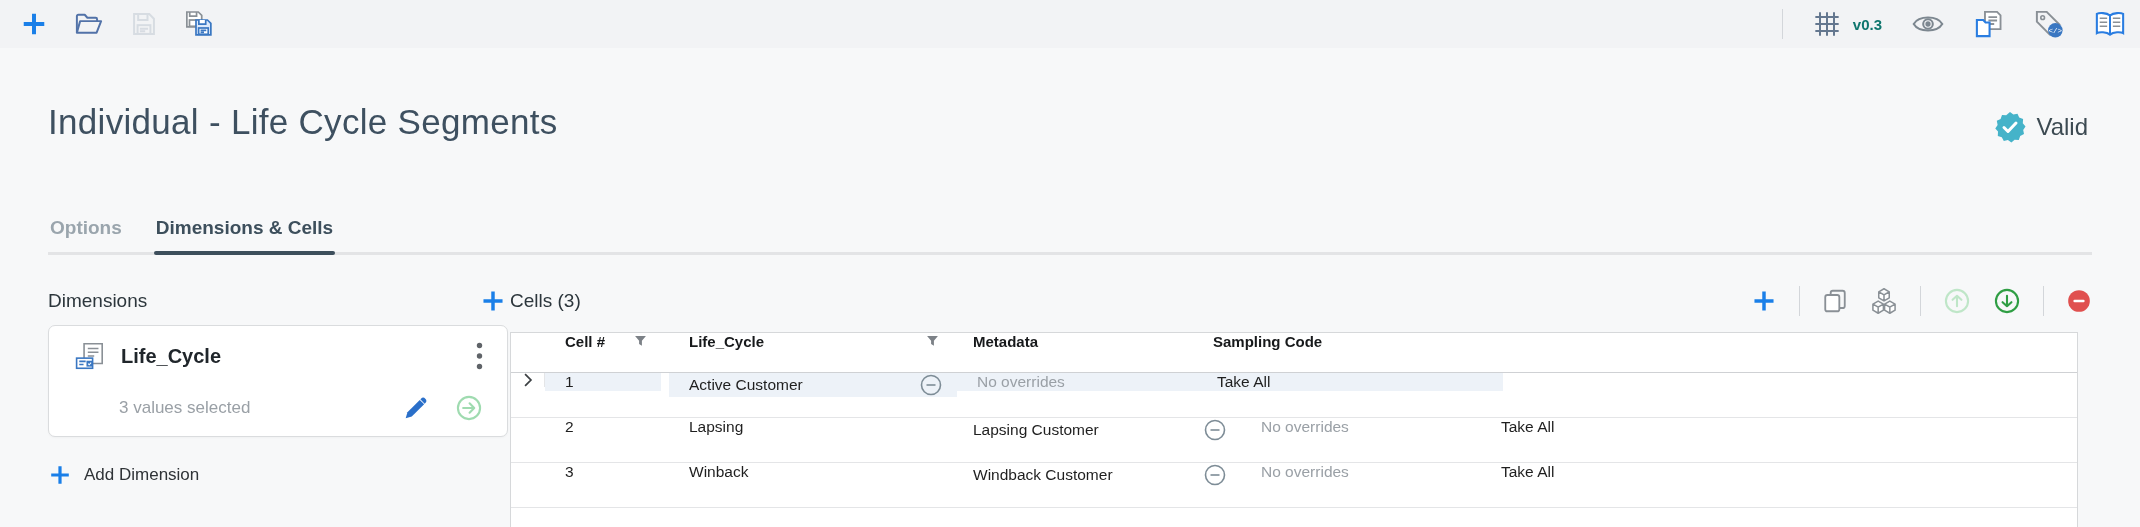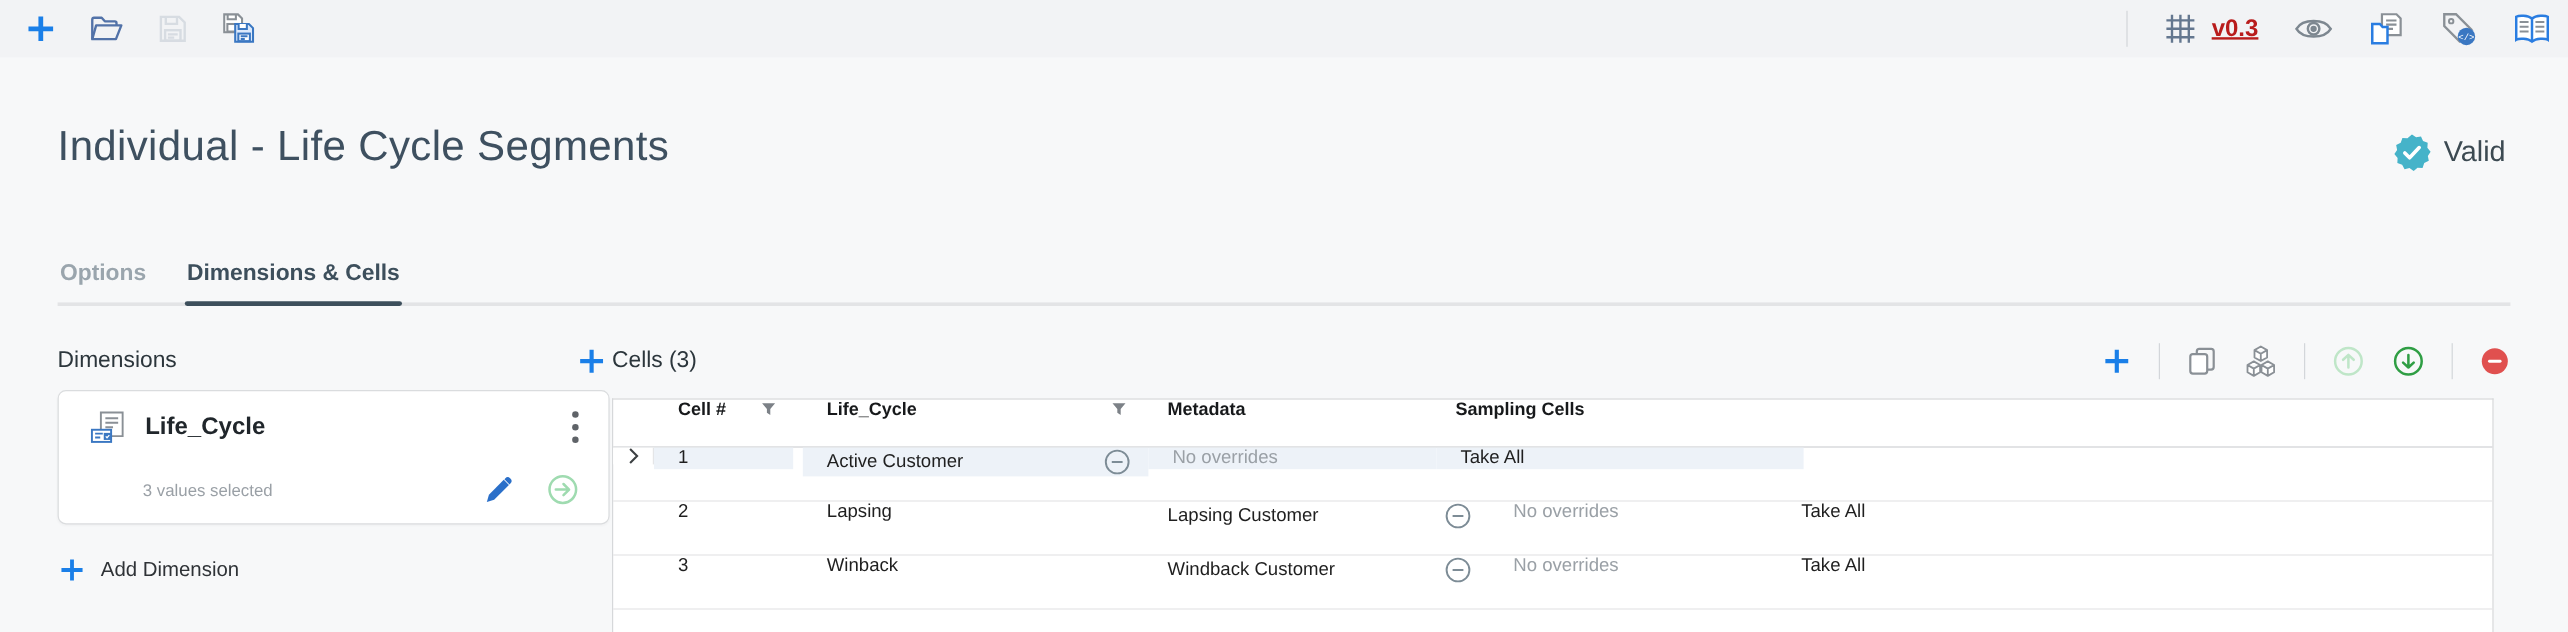--- a/index.html
+++ b/index.html
@@ -6,21 +6,21 @@
   html,body { width:2140px; height:527px; overflow:hidden;
     font-family:"Liberation Sans", sans-serif; background:#f7f8f9; color:#1f1f1f; }
 
   
   .topbar { position:absolute; left:0; top:0; width:2140px; height:48px;
     background:#f2f3f5; display:flex; align-items:center; justify-content:space-between; }
   .topbar-left { display:flex; align-items:center; gap:26px; padding-left:20px; }
   .topbar-right { display:flex; align-items:center; gap:30px; padding-right:14px; }
   .tb-btn { display:flex; align-items:center; justify-content:center; cursor:pointer; }
   .v-divider { width:1px; height:30px; background:#d3d6da; }
-  .version-label { font-size:20px; font-weight:700; color:#b91c1c; margin-left:-18px;text-decoration:underline; }
+  .version-label { font-size:15px; font-weight:700; color:#0f766e; margin-left:-18px; }
 
   
   .titlebar { position:absolute; left:0; top:48px; width:2140px; height:142px; background:#f7f8f9; }
   .page-title { position:absolute; left:48px; top:54px; font-size:35px; font-weight:300;
     color:#3e5060; letter-spacing:.3px; }
   .valid-badge { position:absolute; right:52px; top:62px; display:flex; align-items:center; gap:9px; }
   .valid-badge span { font-size:24px; font-weight:300; color:#3c4a52; }
 
   
   .tabs { position:absolute; left:48px; top:205px; width:2044px; height:50px;
@@ -38,21 +38,21 @@
 
   .left-panel { position:absolute; left:48px; top:283px; width:460px; }
   .left-panel .panel-header { height:36px; padding-right:2px; }
 
   .dim-card { margin-top:6px; background:#fff; border:1px solid #dadcde; border-radius:7px;
     height:112px; padding:16px 24px 14px 26px; display:flex; flex-direction:column;
     justify-content:space-between; box-shadow:0 1px 2px rgba(0,0,0,.03); }
   .dim-card-top { display:flex; align-items:center; gap:14px; }
   .dim-card-top .dim-name { font-size:20px; font-weight:700; color:#20262b; flex:1; }
   .dim-card-bottom { display:flex; align-items:center; }
-  .dim-card-bottom .dim-sub { font-size:14px; color:#9aa0a6; flex:1; padding-left:44px; }
+  .dim-card-bottom .dim-sub { font-size:17px; color:#9aa0a6; flex:1; padding-left:44px; }
   .dim-card-bottom .icons { display:flex; align-items:center; gap:26px; }
 
   .add-dimension { margin-top:26px; display:flex; align-items:center; gap:12px; cursor:pointer; }
   .add-dimension span { font-size:17px; color:#2f3337; }
 
   .right-panel { position:absolute; left:510px; top:283px; width:1582px; }
   .right-panel .panel-header { height:36px; }
   .cells-toolbar { display:flex; align-items:center; gap:22px; }
 
   
@@ -295,21 +295,21 @@
       <div class="c-lc hcell">
         <span>Life_Cycle</span>
         <svg width="13" height="13" viewBox="0 0 12 12">
             <path d="M1 1h10L7.3 5.4V10L4.7 8.2V5.4Z" fill="#7c8187"></path>
           </svg>
       </div>
       <div class="c-md hcell">
         <span>Metadata</span>
       </div>
       <div class="c-sm hcell">
-        <span>Sampling Cells</span>
+        <span>Sampling Code</span>
       </div>
       <div class="c-fill"></div>
     </div>
 
     <div class="trow tdata selected">
       <div class="c-exp">
         <svg width="14" height="14" viewBox="0 0 12 12" fill="none">
             <path d="M3.5 1 8.5 6 3.5 11" stroke="#3c4043" stroke-width="1.5"></path>
           </svg>
       </div>

